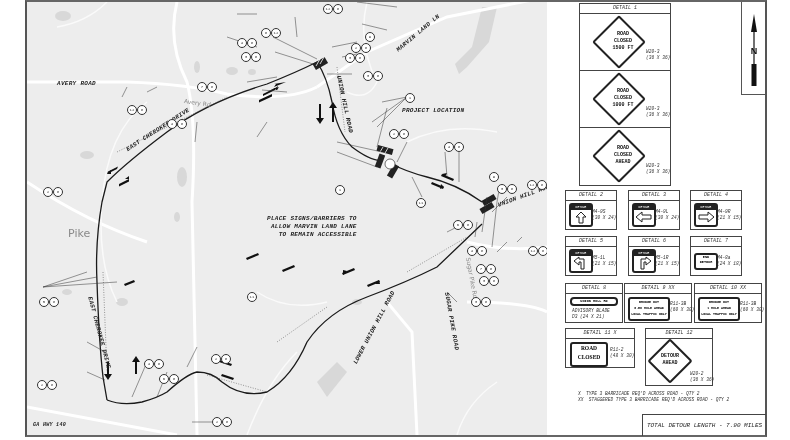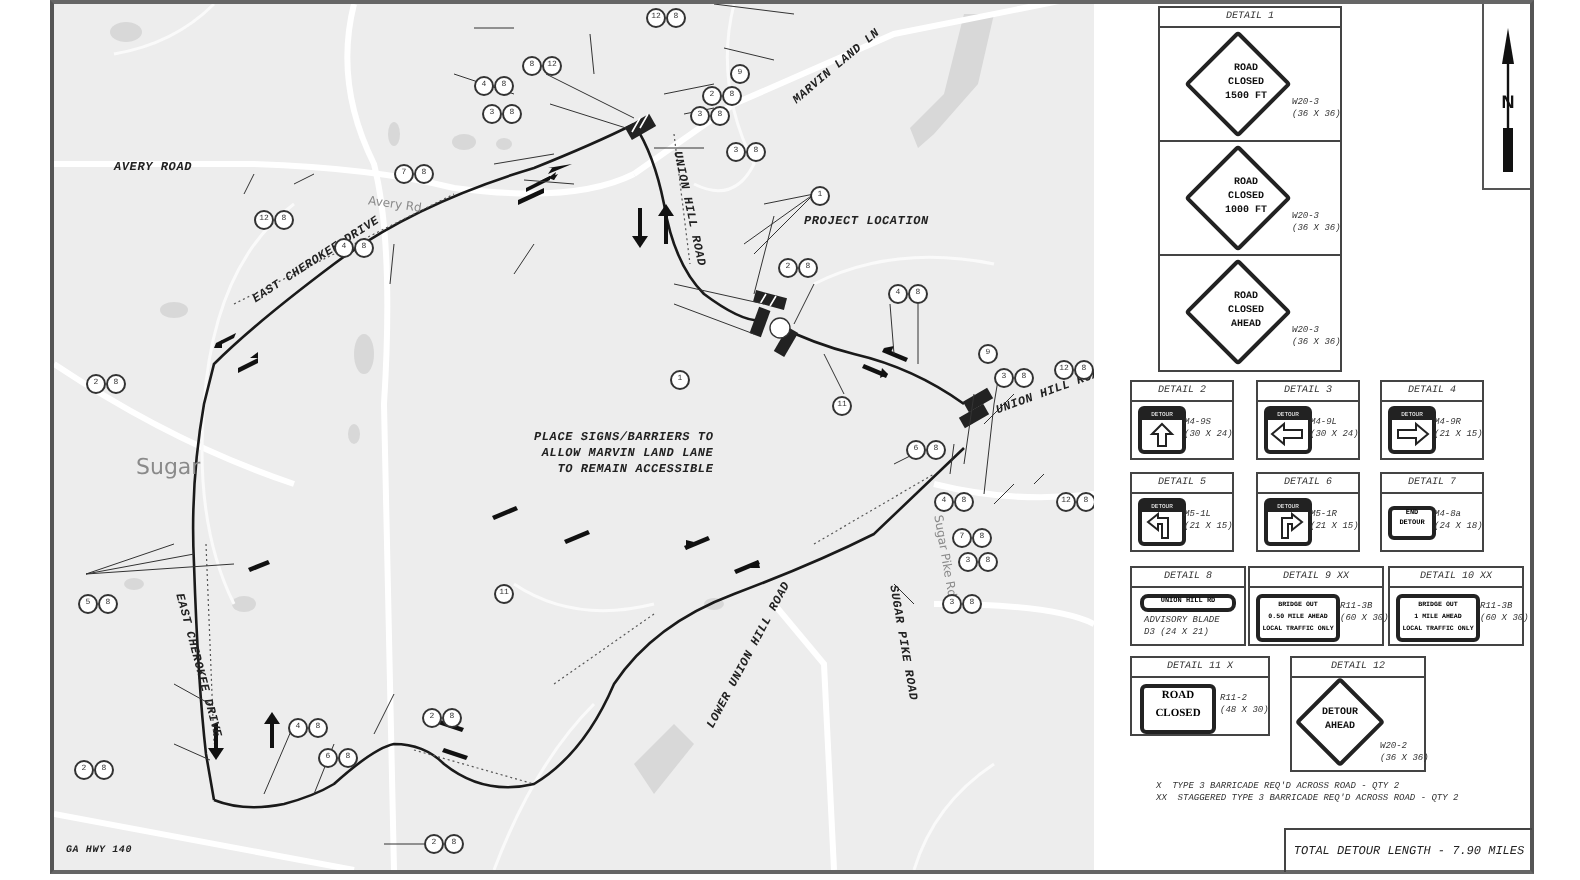--- a/index.html
+++ b/index.html
@@ -172,21 +172,21 @@
   <div class="lbl" style="left:30px;top:78px;">AVERY ROAD</div>
   <div class="lbl" style="left:98px;top:145px;transform:rotate(-33deg);transform-origin:left top;">EAST CHEROKEE DRIVE</div>
   <div class="lbl" style="left:66px;top:294px;transform:rotate(75deg);transform-origin:left top;">EAST CHEROKEE DRIVE</div>
   <div class="lbl" style="left:315px;top:73px;transform:rotate(78deg);transform-origin:left top;">UNION HILL ROAD</div>
   <div class="lbl" style="left:470px;top:200px;transform:rotate(-20deg);transform-origin:left top;">UNION HILL ROAD</div>
   <div class="lbl" style="left:368px;top:46px;transform:rotate(-40deg);transform-origin:left top;">MARVIN LAND LN</div>
   <div class="lbl" style="left:325px;top:360px;transform:rotate(-62deg);transform-origin:left top;">LOWER UNION HILL ROAD</div>
   <div class="lbl" style="left:423px;top:290px;transform:rotate(80deg);transform-origin:left top;">SUGAR PIKE ROAD</div>
   <div class="lbl" style="left:6px;top:420px;font-size:5px;">GA HWY 140</div>
 
-  <div class="place" style="left:41px;top:225px;font-size:11px;">Sugar</div>
+  <div class="place" style="left:41px;top:225px;font-size:11px;">Pike</div>
   <div class="place" style="left:157px;top:97px;font-size:6px;transform:rotate(8deg);">Avery Rd</div>
   <div class="place" style="left:445px;top:255px;font-size:6px;transform:rotate(80deg);transform-origin:left top;">Sugar Pike Rd</div>
 
   <div class="lbl" style="left:375px;top:105px;">PROJECT LOCATION</div>
   <div class="lbl" style="left:240px;top:213px;white-space:pre;text-align:right;line-height:8px;">PLACE SIGNS/BARRIERS TO
 ALLOW MARVIN LAND LANE
 TO REMAIN ACCESSIBLE</div>
 
   <div class="tag" style="left:296px;top:2px;">
       <span>12</span>

